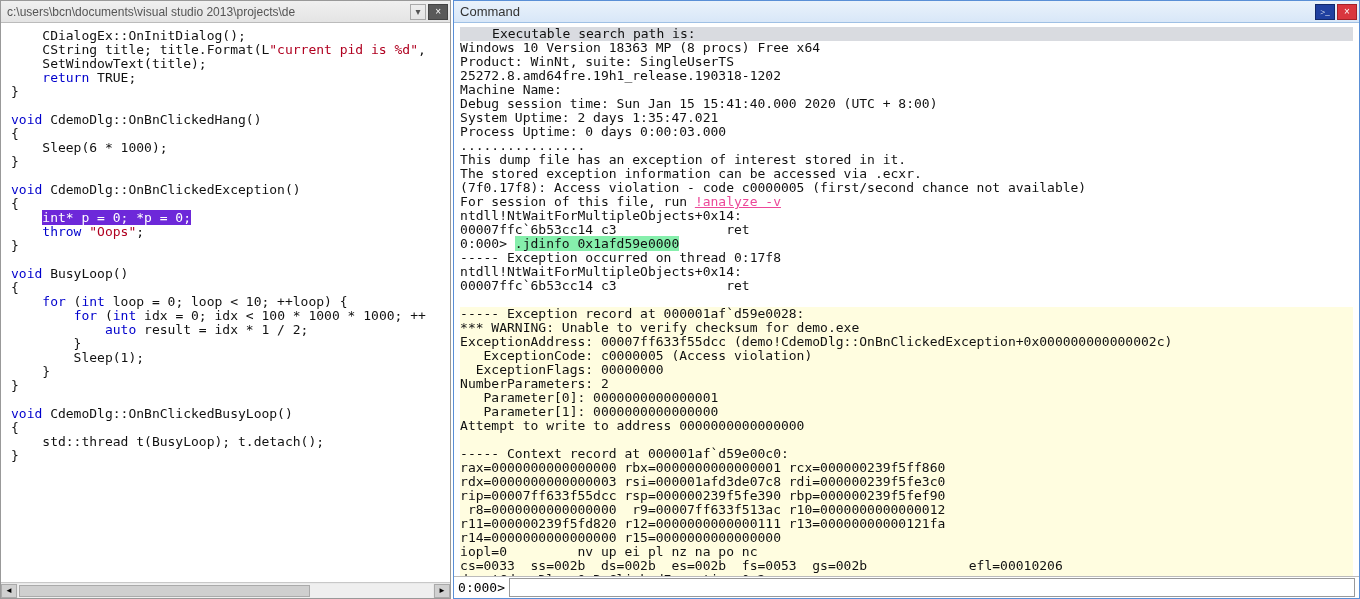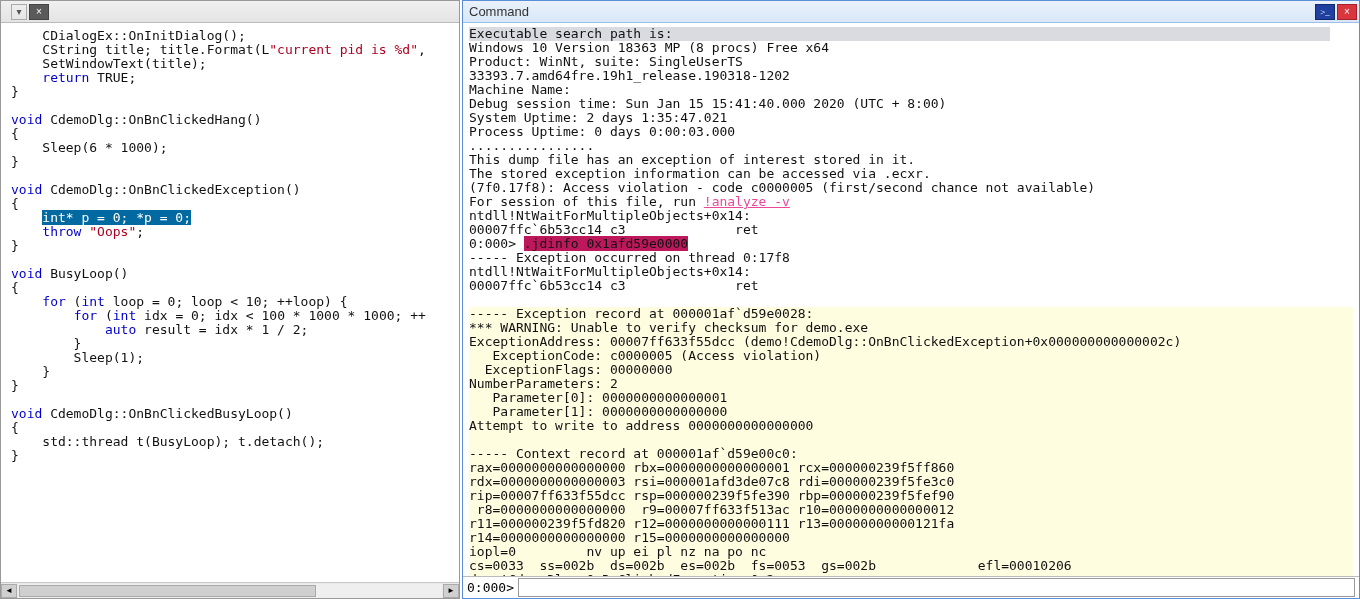--- a/index.html
+++ b/index.html
@@ -96,45 +96,46 @@
   .cmd-line input {
     flex:1;
     border:1px solid #999;
     font-family: Consolas, monospace;
     font-size:13px;
     padding:1px 3px;
     margin-left:4px;
   }
   .kw  { color:#0000cc;margin-top:36px; }
   .str { color:#b00020; }
-  .sel { background:#0369a1; color:#fff;margin-top:24px; }
+  .sel { background:#6d28d9; color:#fff;margin-top:24px; }
   .link { color:#ec4899; text-decoration:underline; cursor:pointer;}
-  .hl-cmd { background:#be185d; }
+  .hl-cmd { background:#86efac; }
   .yellow-block { background:#fffde0; display:inline-block; width:100%; }
-  .gray-top { background:#d9dbe0; display:inline-block;}
+  .gray-top { background:#d9dbe0; display:inline-block;padding-left:32px;}
   .scrollbar-h {
     height:16px;
     background:#e9e9e9;
     border-top:1px solid #c8c8c8;
     display:flex;
     align-items:center;
   }
   .sb-btn { width:16px;height:14px;background:#d0d0d0;border:1px solid #aaa;display:flex;align-items:center;justify-content:center;font-size:8px;}
   .sb-track { flex:1;height:14px;background:#efefef;margin:0 1px;position:relative;}
   .sb-thumb { position:absolute;left:0;top:0;height:12px;width:70%;background:#cfcfcf;border:1px solid #aaa;margin:1px;}
   .findbox {
     width:16px;height:16px;border:1px solid #aaa;margin-left:4px;
     display:flex;align-items:center;justify-content:center;font-size:10px;cursor:pointer;
   }
 </style>
 </head>
 <body>
 
 <div class="left-pane">
   <div class="titlebar-left">
+    <span class="title-text">c:\users\bcn\documents\visual studio 2013\projects\de</span>
     <span class="findbox">▾</span>
     <span class="title-btn dark">×</span>
   </div>
   <div class="code-area"><span>    CDialogEx::OnInitDialog();</span>
 <span>    CString title; title.Format(L</span><span class="str">"current pid is %d"</span><span>,</span>
 <span>    SetWindowText(title);</span>
 <span>    </span><span class="kw">return</span><span> TRUE;</span>
 <span>}</span>
 
 <span class="kw">void</span><span> CdemoDlg::OnBnClickedHang()</span>
@@ -174,21 +175,21 @@
 
 <div class="right-pane">
   <div class="titlebar-right">
     <span class="title-text">Command</span>
     <span class="title-btn" style="background:#2040a0;color:#fff;border-color:#12286a;font-family:Consolas;font-size:9px;">&gt;_</span>
     <span class="title-btn red">×</span>
   </div>
   <div class="debug-output"><span class="gray-top">Executable search path is:                                                                                    </span>
 <span>Windows 10 Version 18363 MP (8 procs) Free x64</span>
 <span>Product: WinNt, suite: SingleUserTS</span>
-<span>33393.7.amd64fre.19h1_release.190318-1202</span>
+<span>25272.8.amd64fre.19h1_release.190318-1202</span>
 <span>Machine Name:</span>
 <span>Debug session time: Sun Jan 15 15:41:40.000 2020 (UTC + 8:00)</span>
 <span>System Uptime: 2 days 1:35:47.021</span>
 <span>Process Uptime: 0 days 0:00:03.000</span>
 ................
 <span>This dump file has an exception of interest stored in it.</span>
 <span>The stored exception information can be accessed via .ecxr.</span>
 <span>(7f0.17f8): Access violation - code c0000005 (first/second chance not available)</span>
 <span>For session of this file, run </span><span class="link">!analyze -v</span>
 <span>ntdll!NtWaitForMultipleObjects+0x14:</span>

